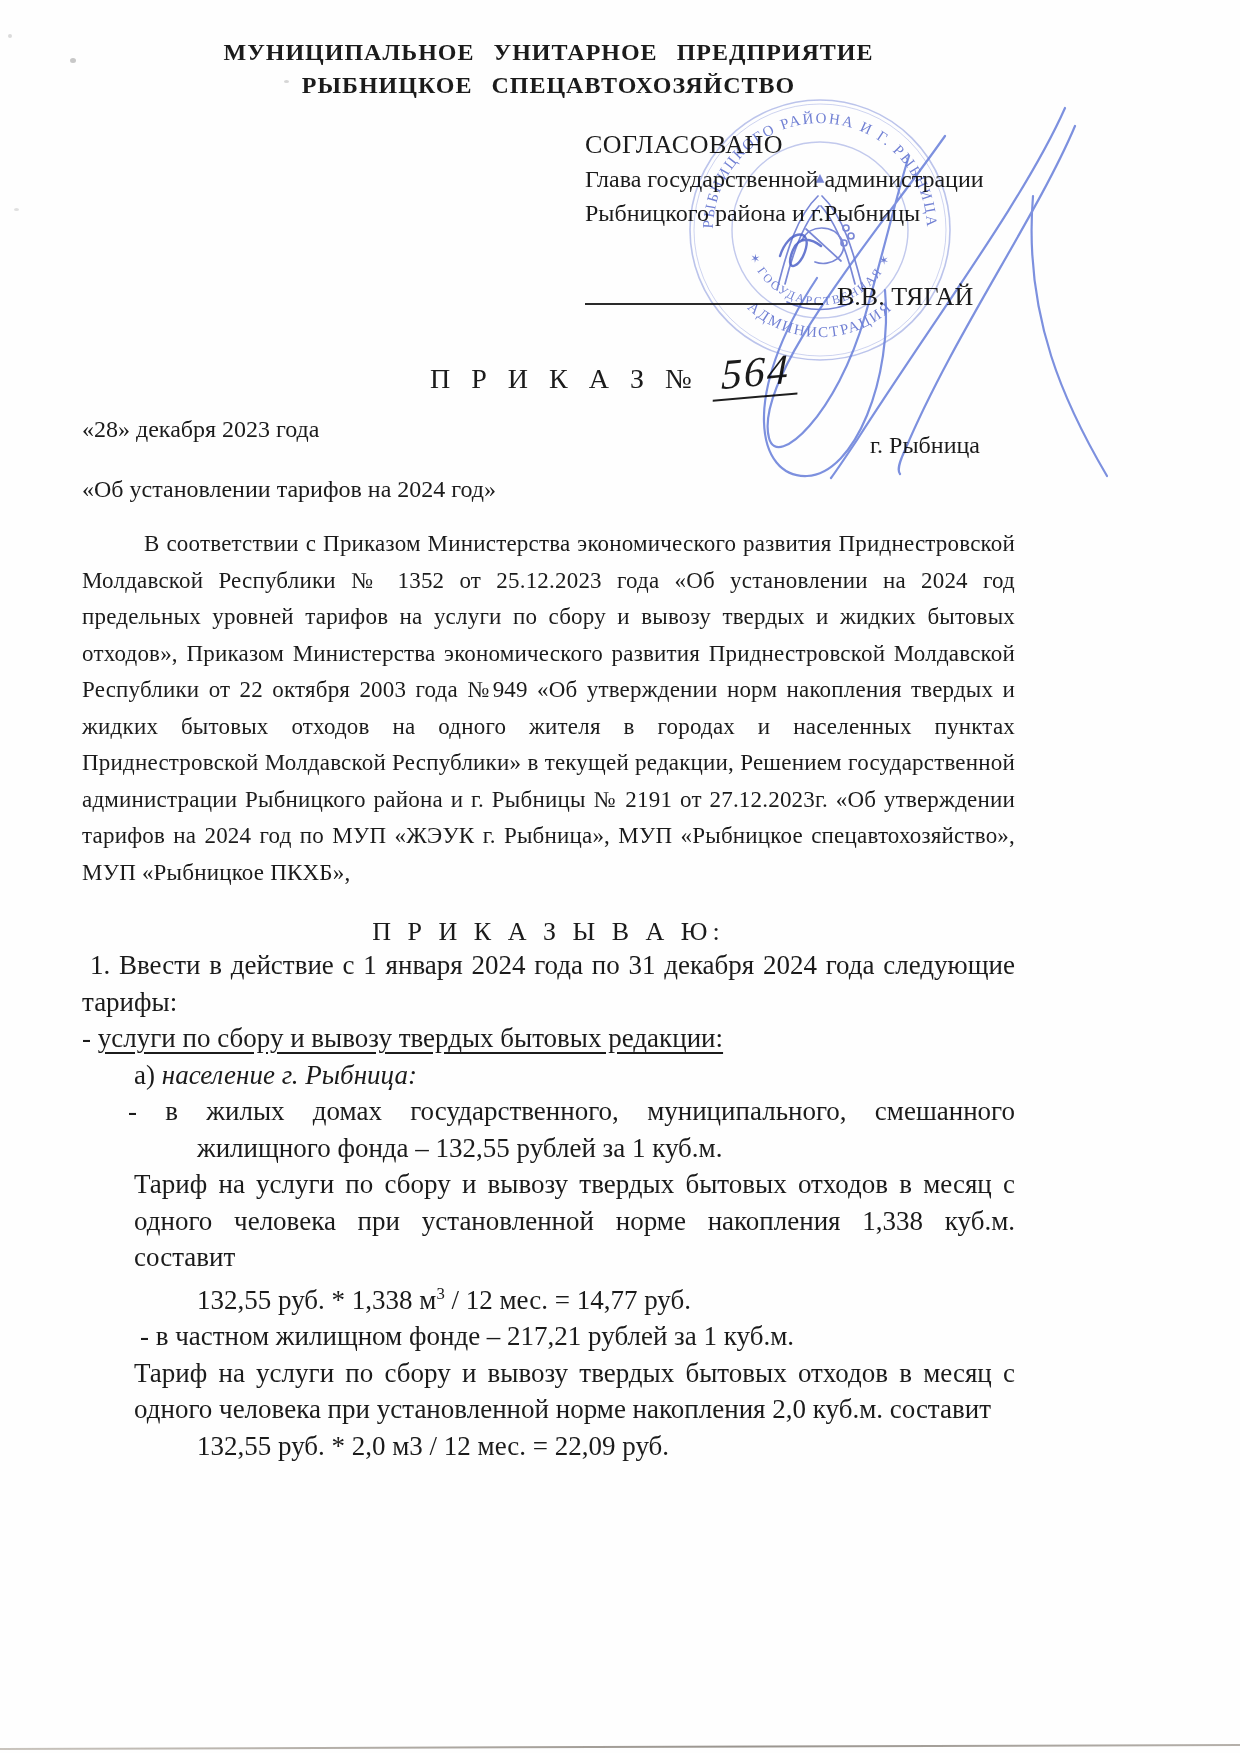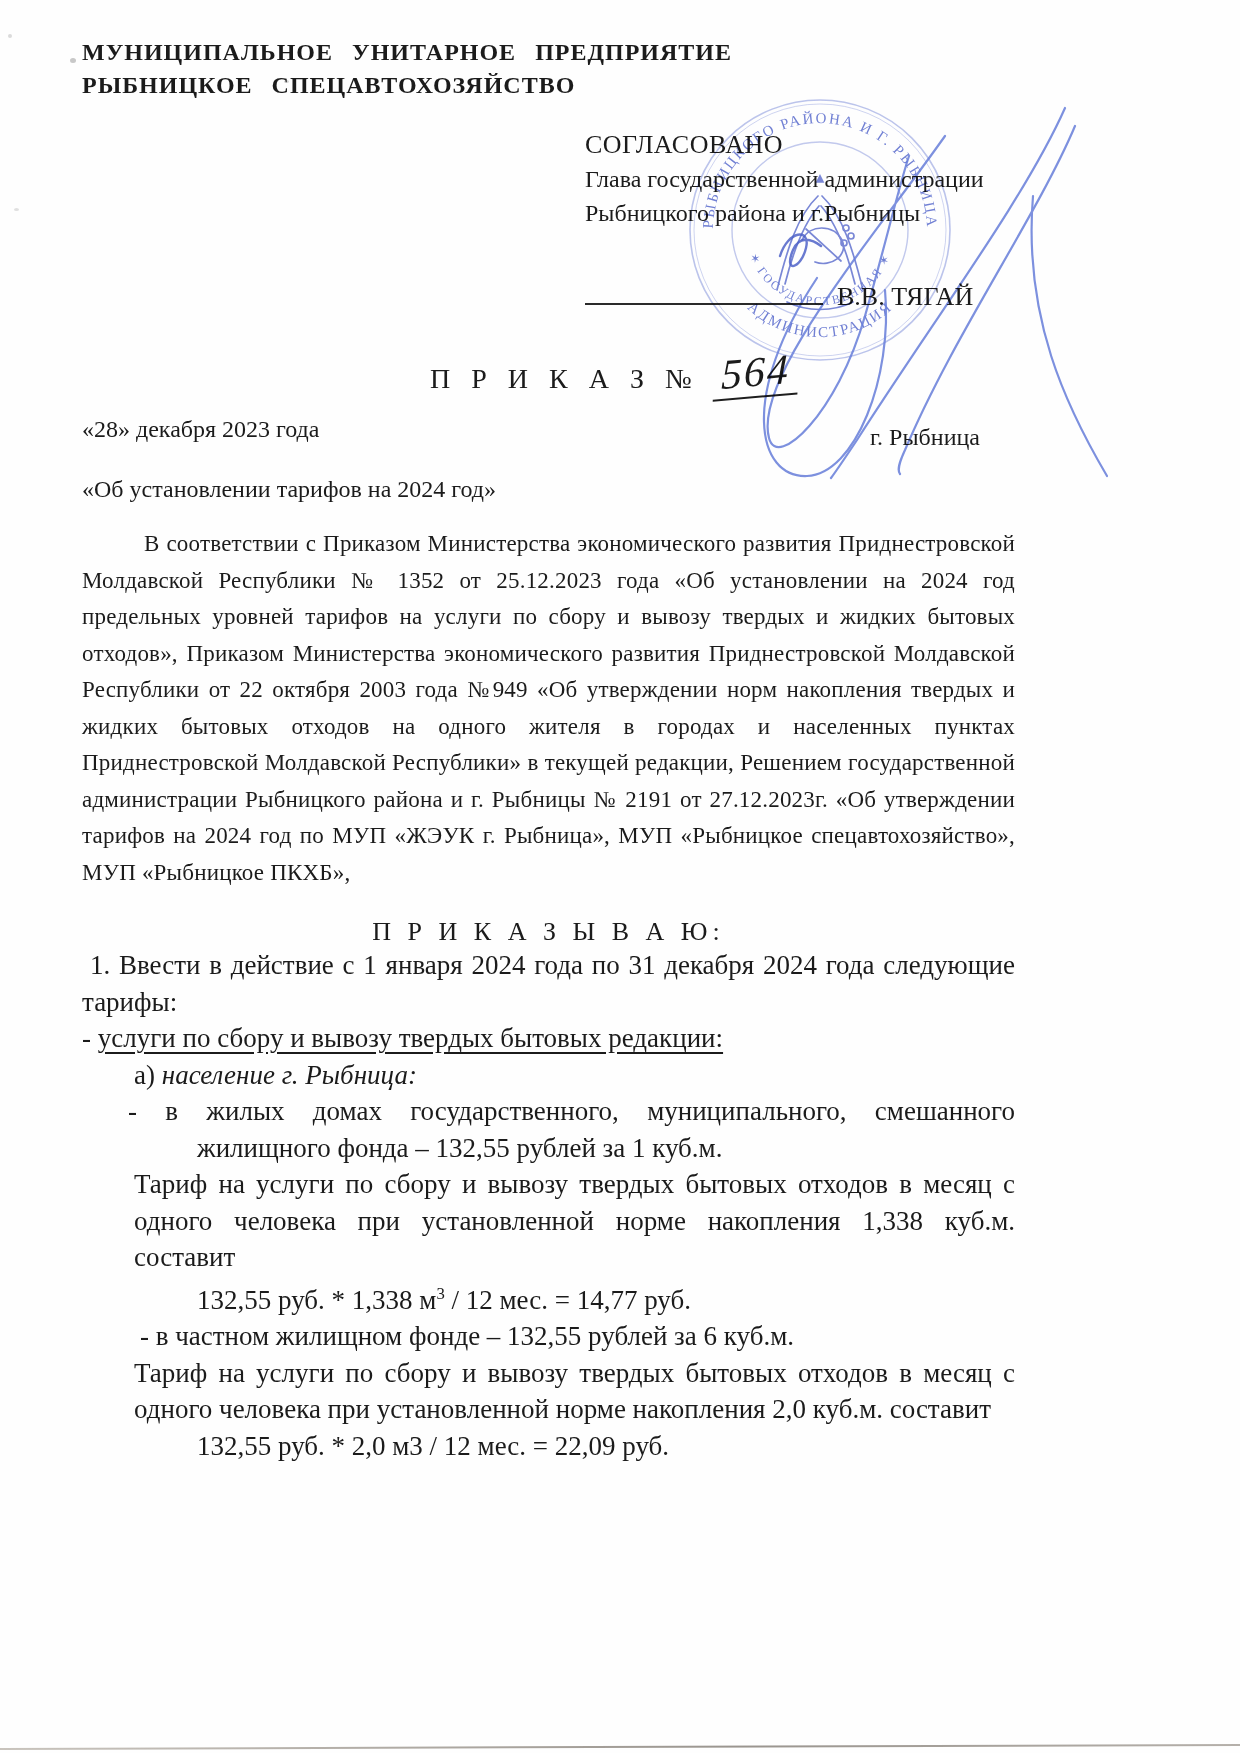--- a/index.html
+++ b/index.html
@@ -11,21 +11,21 @@
     font-family:"Liberation Serif","DejaVu Serif",serif;
     color:#1b1b1b;
     -webkit-font-smoothing:antialiased;
   }
   .content{
     position:relative;
     padding:36px 225px 0 82px; 
     z-index:1;
   }
   .org-header{
-    text-align:left;
+    text-align:center;
     font-weight:bold;
     font-size:24px;
     line-height:33px;
     letter-spacing:1px;
     word-spacing:12px;
   }
   .approval{
     margin-left:503px;
     margin-top:26px;
     font-size:24px;
@@ -64,21 +64,21 @@
     position:relative;
     top:-2px;
   }
   .date-row{
     margin-top:12px;
     position:relative;
     font-size:24px;
     line-height:34px;
     height:34px;
   }
-  .date-place{position:absolute;right:35px;top:8px;}
+  .date-place{position:absolute;right:35px;top:16px;}
   .subject{
     margin-top:30px;
     font-size:24px;
   }
   .preamble{
     font-size:23px;
     line-height:36.5px;
     text-align:justify;
     text-indent:62px;
     letter-spacing:0.2px;
@@ -178,21 +178,21 @@
   <p class="block service-line"><span>- </span><span class="u">услуги по сбору и вывозу твердых бытовых редакции:</span></p>
 
   <p class="block sub-a"><span class="marker">а) </span><span>население г. Рыбница:</span></p>
 
   <p class="block tariff-item">- в жилых домах государственного, муниципального, смешанного жилищного фонда – 132,55 рублей за 1 куб.м.</p>
 
   <p class="block tariff-note">Тариф на услуги по сбору и вывозу твердых бытовых отходов в месяц с одного человека при установленной норме накопления 1,338 куб.м. составит</p>
 
   <p class="block formula"><span>132,55 руб. * 1,338 м</span><sup>3</sup><span> / 12 мес. = 14,77 руб.</span></p>
 
-  <p class="block tariff-item2">- в частном жилищном фонде – 132,55 рублей за 6 куб.м.</p>
+  <p class="block tariff-item2">- в частном жилищном фонде – 217,21 рублей за 1 куб.м.</p>
 
   <p class="block tariff-note note2">Тариф на услуги по сбору и вывозу твердых бытовых отходов в месяц с одного человека при установленной норме накопления 2,0 куб.м. составит</p>
 
   <p class="block formula formula2">132,55 руб. * 2,0 м3 / 12 мес. = 22,09 руб.</p>
 
 </div>
 
 <div class="stamp-wrap">
   <svg width="640" height="420" viewBox="0 0 640 420" xmlns="http://www.w3.org/2000/svg">
     <defs>

